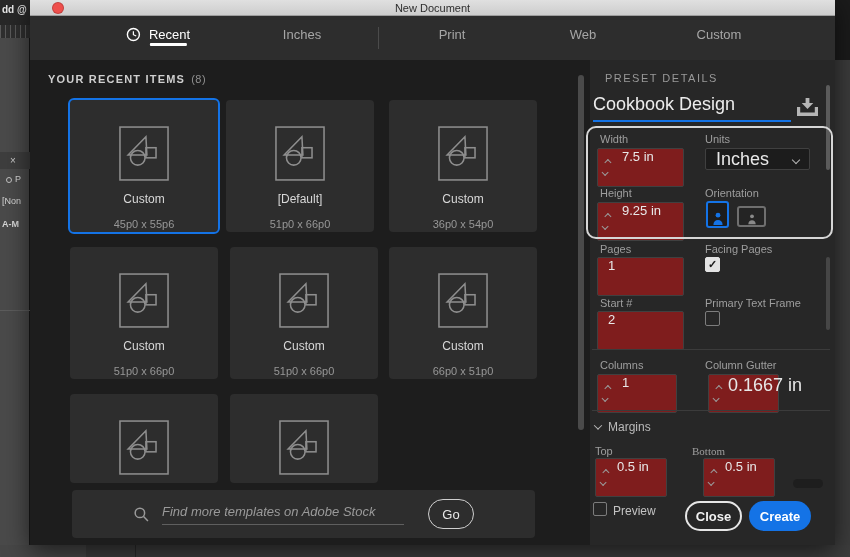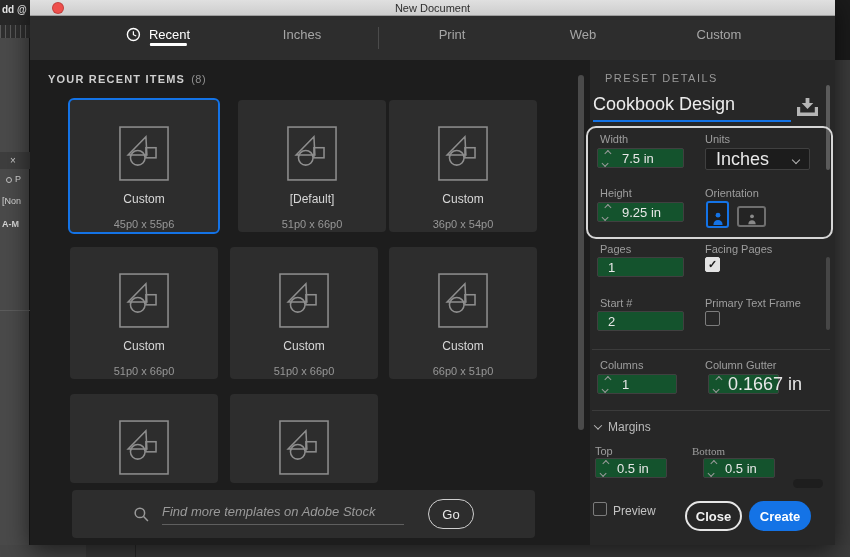--- a/index.html
+++ b/index.html
@@ -72,22 +72,22 @@
 
   
   .rp{position:absolute;}
   .preset-header{left:15px;top:12px;font-size:11px;letter-spacing:1.5px;color:#999999;}
   .preset-name{left:3px;top:34px;width:198px;font-size:18px;font-weight:300;color:#ededed;cursor:text;}
   .name-underline{left:3px;top:60px;width:198px;height:2px;background:#1473e6;}
   .dl-icon{left:206px;top:38px;cursor:pointer;}
   .annotation{left:-4px;top:66px;width:247px;height:113px;border:2px solid #d6d6d6;border-radius:10px;
     z-index:6;pointer-events:none;}
   .lbl{position:absolute;font-size:11px;color:#9e9e9e;white-space:nowrap;}
-  .field{position:absolute;height:20px;background:#14532d;border:1px solid #404040;border-radius:2px;
-    display:flex;align-items:center;color:#e8e8e8;font-size:13px;cursor:text;}
+  .field{position:absolute;height:39px;background:#7f1d1d;border:1px solid #404040;border-radius:2px;
+    display:flex;align-items:flex-start;color:#e8e8e8;font-size:13px;cursor:text;}
   .field .val{padding-left:8px;white-space:nowrap;}
   .field.plain .val{padding-left:10px;}
   .spin{width:16px;height:100%;display:flex;flex-direction:column;align-items:center;justify-content:center;
     gap:5px;cursor:pointer;flex:none;}
   .spin i{display:block;width:5px;height:5px;border:solid #9a9a9a;border-width:1.5px 1.5px 0 0;}
   .spin .up{transform:rotate(-45deg) translate(1px,1px);}
   .spin .dn{transform:rotate(135deg) translate(1px,1px);}
   .select{position:absolute;height:22px;background:#1c1c1c;border:1px solid #404040;border-radius:2px;
     display:flex;align-items:center;color:#e8e8e8;font-size:18px;padding-left:10px;cursor:pointer;}
   .select .chev{position:absolute;right:10px;top:8px;width:6px;height:6px;border:solid #b5b5b5;
@@ -178,21 +178,21 @@
               <svg width="50" height="55" viewBox="0 0 52 57" style="display: block;" fill="none" stroke="#8e8e8e" stroke-width="1.6">
     <rect x="1" y="1" width="50" height="55"></rect>
     <polygon points="28,11 9.5,30 29,30"></polygon>
     <rect x="28" y="22.5" width="10.5" height="10.5"></rect>
     <circle cx="19.5" cy="33" r="7.6"></circle>
   </svg>
             </span>
           <span class="card-name">Custom</span>
           <span class="card-dims">45p0 x 55p6</span>
         </div>
-        <div class="card" style="left:208px;top:40px;">
+        <div class="card" style="left:196px;top:40px;">
           <span class="icon-slot">
               <svg width="50" height="55" viewBox="0 0 52 57" style="display: block;" fill="none" stroke="#8e8e8e" stroke-width="1.6">
     <rect x="1" y="1" width="50" height="55"></rect>
     <polygon points="28,11 9.5,30 29,30"></polygon>
     <rect x="28" y="22.5" width="10.5" height="10.5"></rect>
     <circle cx="19.5" cy="33" r="7.6"></circle>
   </svg>
             </span>
           <span class="card-name">[Default]</span>
           <span class="card-dims">51p0 x 66p0</span>

